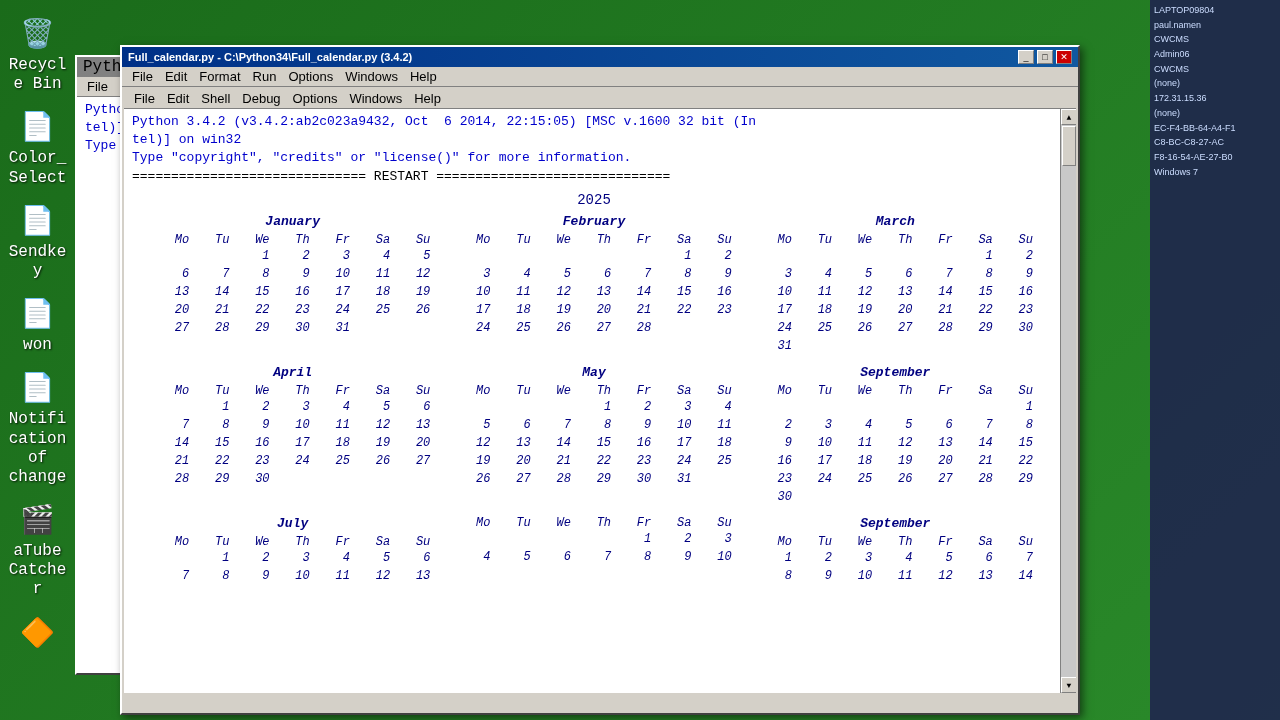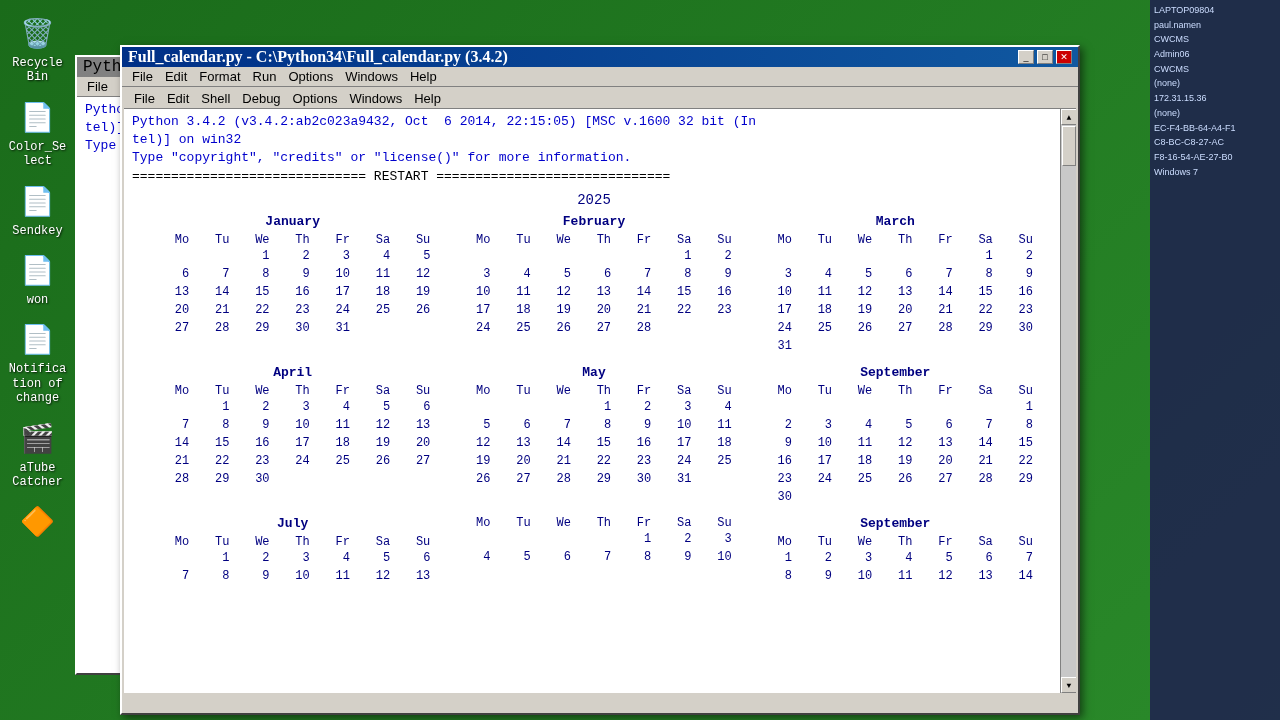--- a/index.html
+++ b/index.html
@@ -49,21 +49,21 @@
       width: 40px;
       height: 40px;
       margin-bottom: 2px;
       display: flex;
       align-items: center;
       justify-content: center;
       font-size: 28px;
     }
 
     .desktop-icon .icon-label {
-      font-size: 12px;
+      font-size: 16px;
       color: white;
       text-shadow: 1px 1px 2px rgba(0,0,0,0.8);
       word-break: break-word;
       line-height: 1.2;
     }
 
     
     .main-window {
       position: absolute;
       top: 45px;
@@ -82,22 +82,22 @@
       background: linear-gradient(to right, #003087, #1058a0);
       padding: 2px 6px;
       display: flex;
       align-items: center;
       justify-content: space-between;
       height: 20px;
     }
 
     .main-window .title-bar-text {
       color: white;
-      font-size: 16px;
-      font-family: Liberation Serif, serif;
+      font-size: 11px;
+      font-family: Liberation Sans, sans-serif;
       font-weight: bold;
     }
 
     .main-window .title-btns {
       display: flex;
       gap: 3px;
     }
 
     .main-window .title-btn {
       width: 16px;
@@ -188,20 +188,21 @@
     }
 
     .calendar-row {
       display: flex;
       gap: 20px;
       margin-bottom: 10px;
     }
 
     .calendar-month {
       flex: 1;
+      font-style: italic;
     }
 
     .month-header {
       text-align: center;
       color: #000080;
       font-weight: bold;
       margin-bottom: 4px;
       font-size: 13px;
     }
 

